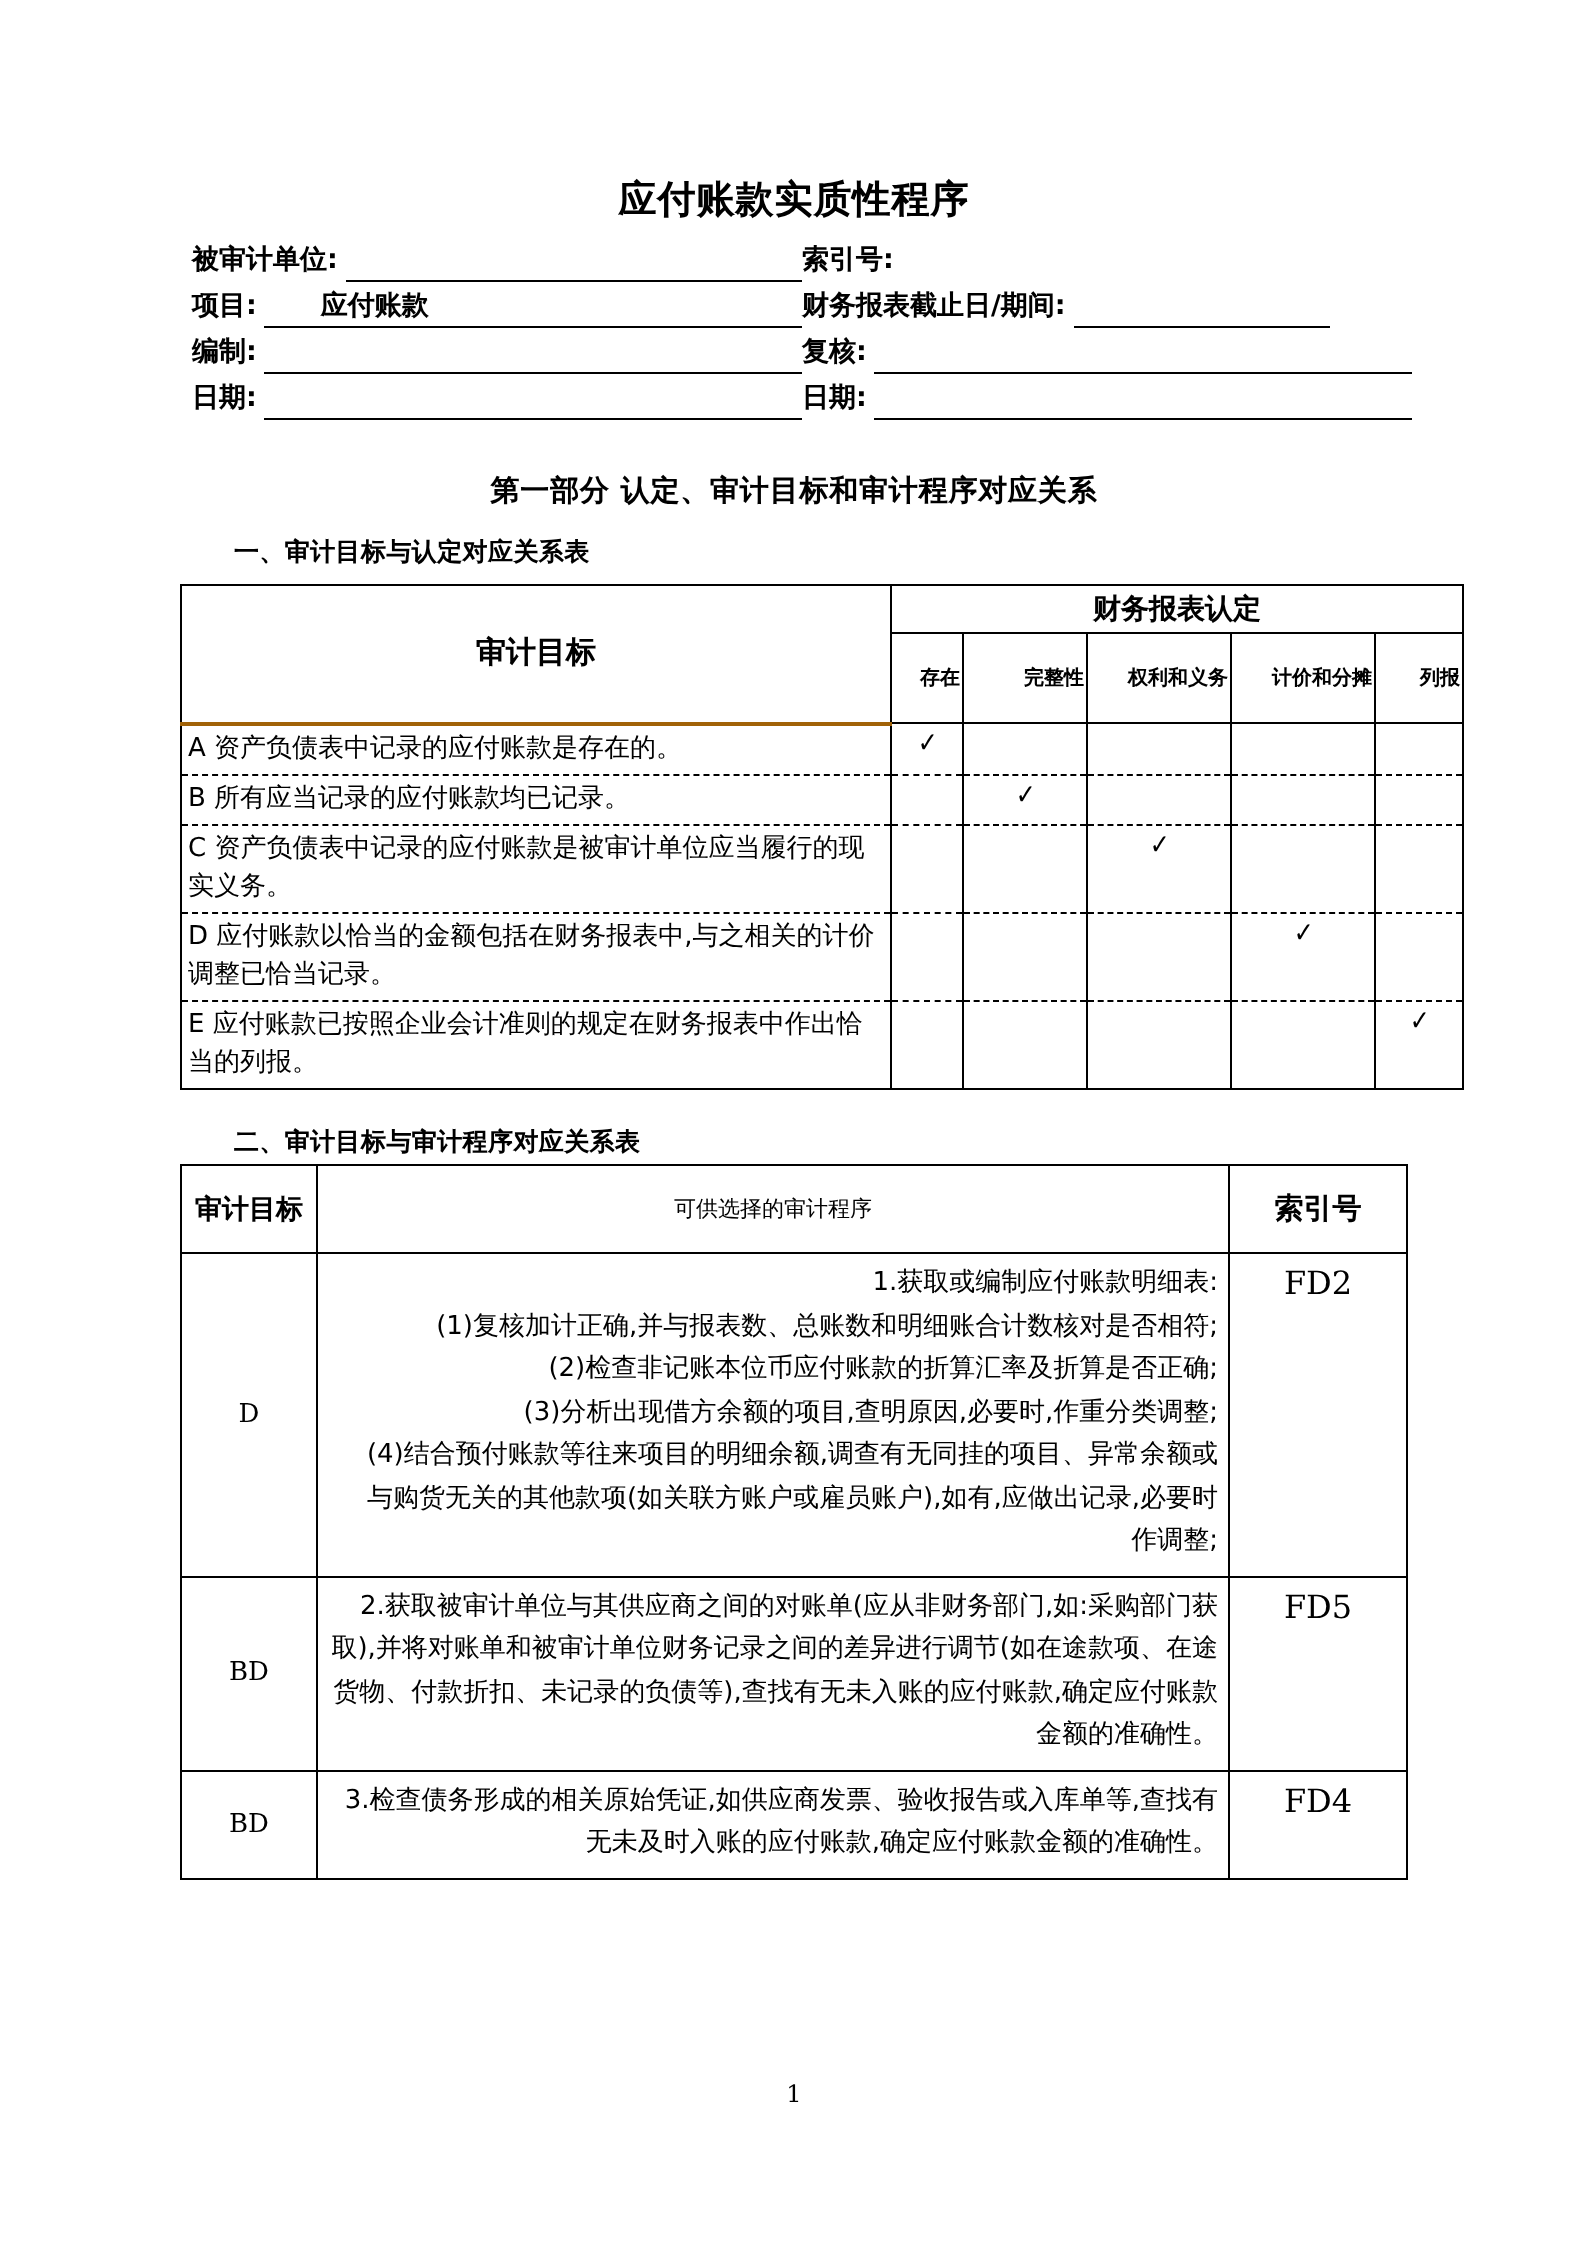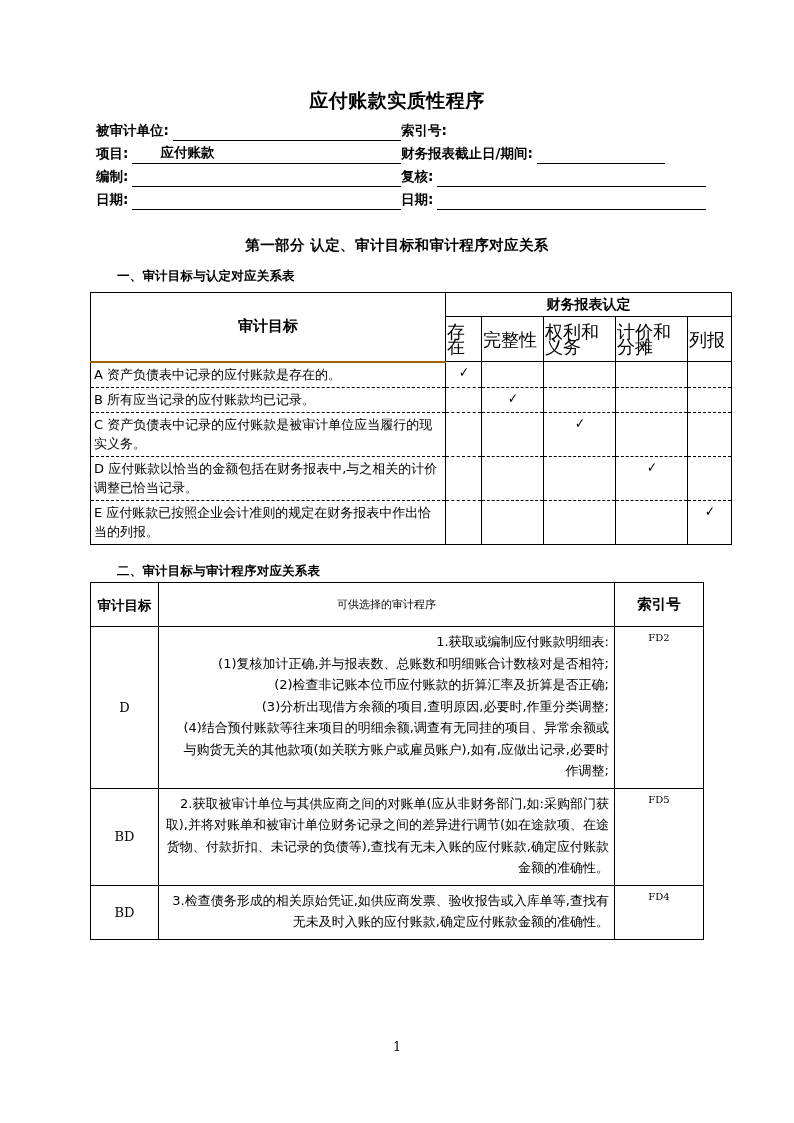--- a/index.html
+++ b/index.html
@@ -130,23 +130,23 @@
     font-weight: bold;
     font-size: 14px;
     height: 23px;
   }
   .tbl1 .th-goal {
     text-align: center;
     font-weight: bold;
     font-size: 15px;
   }
   .tbl1 .th-sub {
-    text-align: left;
-    font-weight: normal;
-    font-size: 18px;
+    text-align: right;
+    font-weight: bold;
+    font-size: 10px;
     height: 44px;
     line-height: 15px;
     padding: 0 1px;
   }
   .tbl1 td.goal-cell {
     text-align: left;
     padding: 2px 3px 3px 3px;
     line-height: 19px;
     font-size: 13px;
     border-top: 1px dashed #000;
@@ -202,21 +202,21 @@
   .tbl2 td.c-goal {
     text-align: center;
     vertical-align: middle;
     font-size: 13px;
     font-family: "DejaVu Serif", "Liberation Serif", serif;
   }
   .tbl2 td.c-idx {
     text-align: center;
     vertical-align: top;
     padding-top: 5px;
-    font-size: 10px;
+    font-size: 16px;
     font-family: "DejaVu Serif", "Liberation Serif", serif;
   }
   .tbl2 td.c-proc {
     text-align: right;
     vertical-align: top;
     padding: 4px 5px 6px 6px;
     line-height: 21.5px;
     font-size: 13px;
   }
   .proc-line { white-space: normal; }

